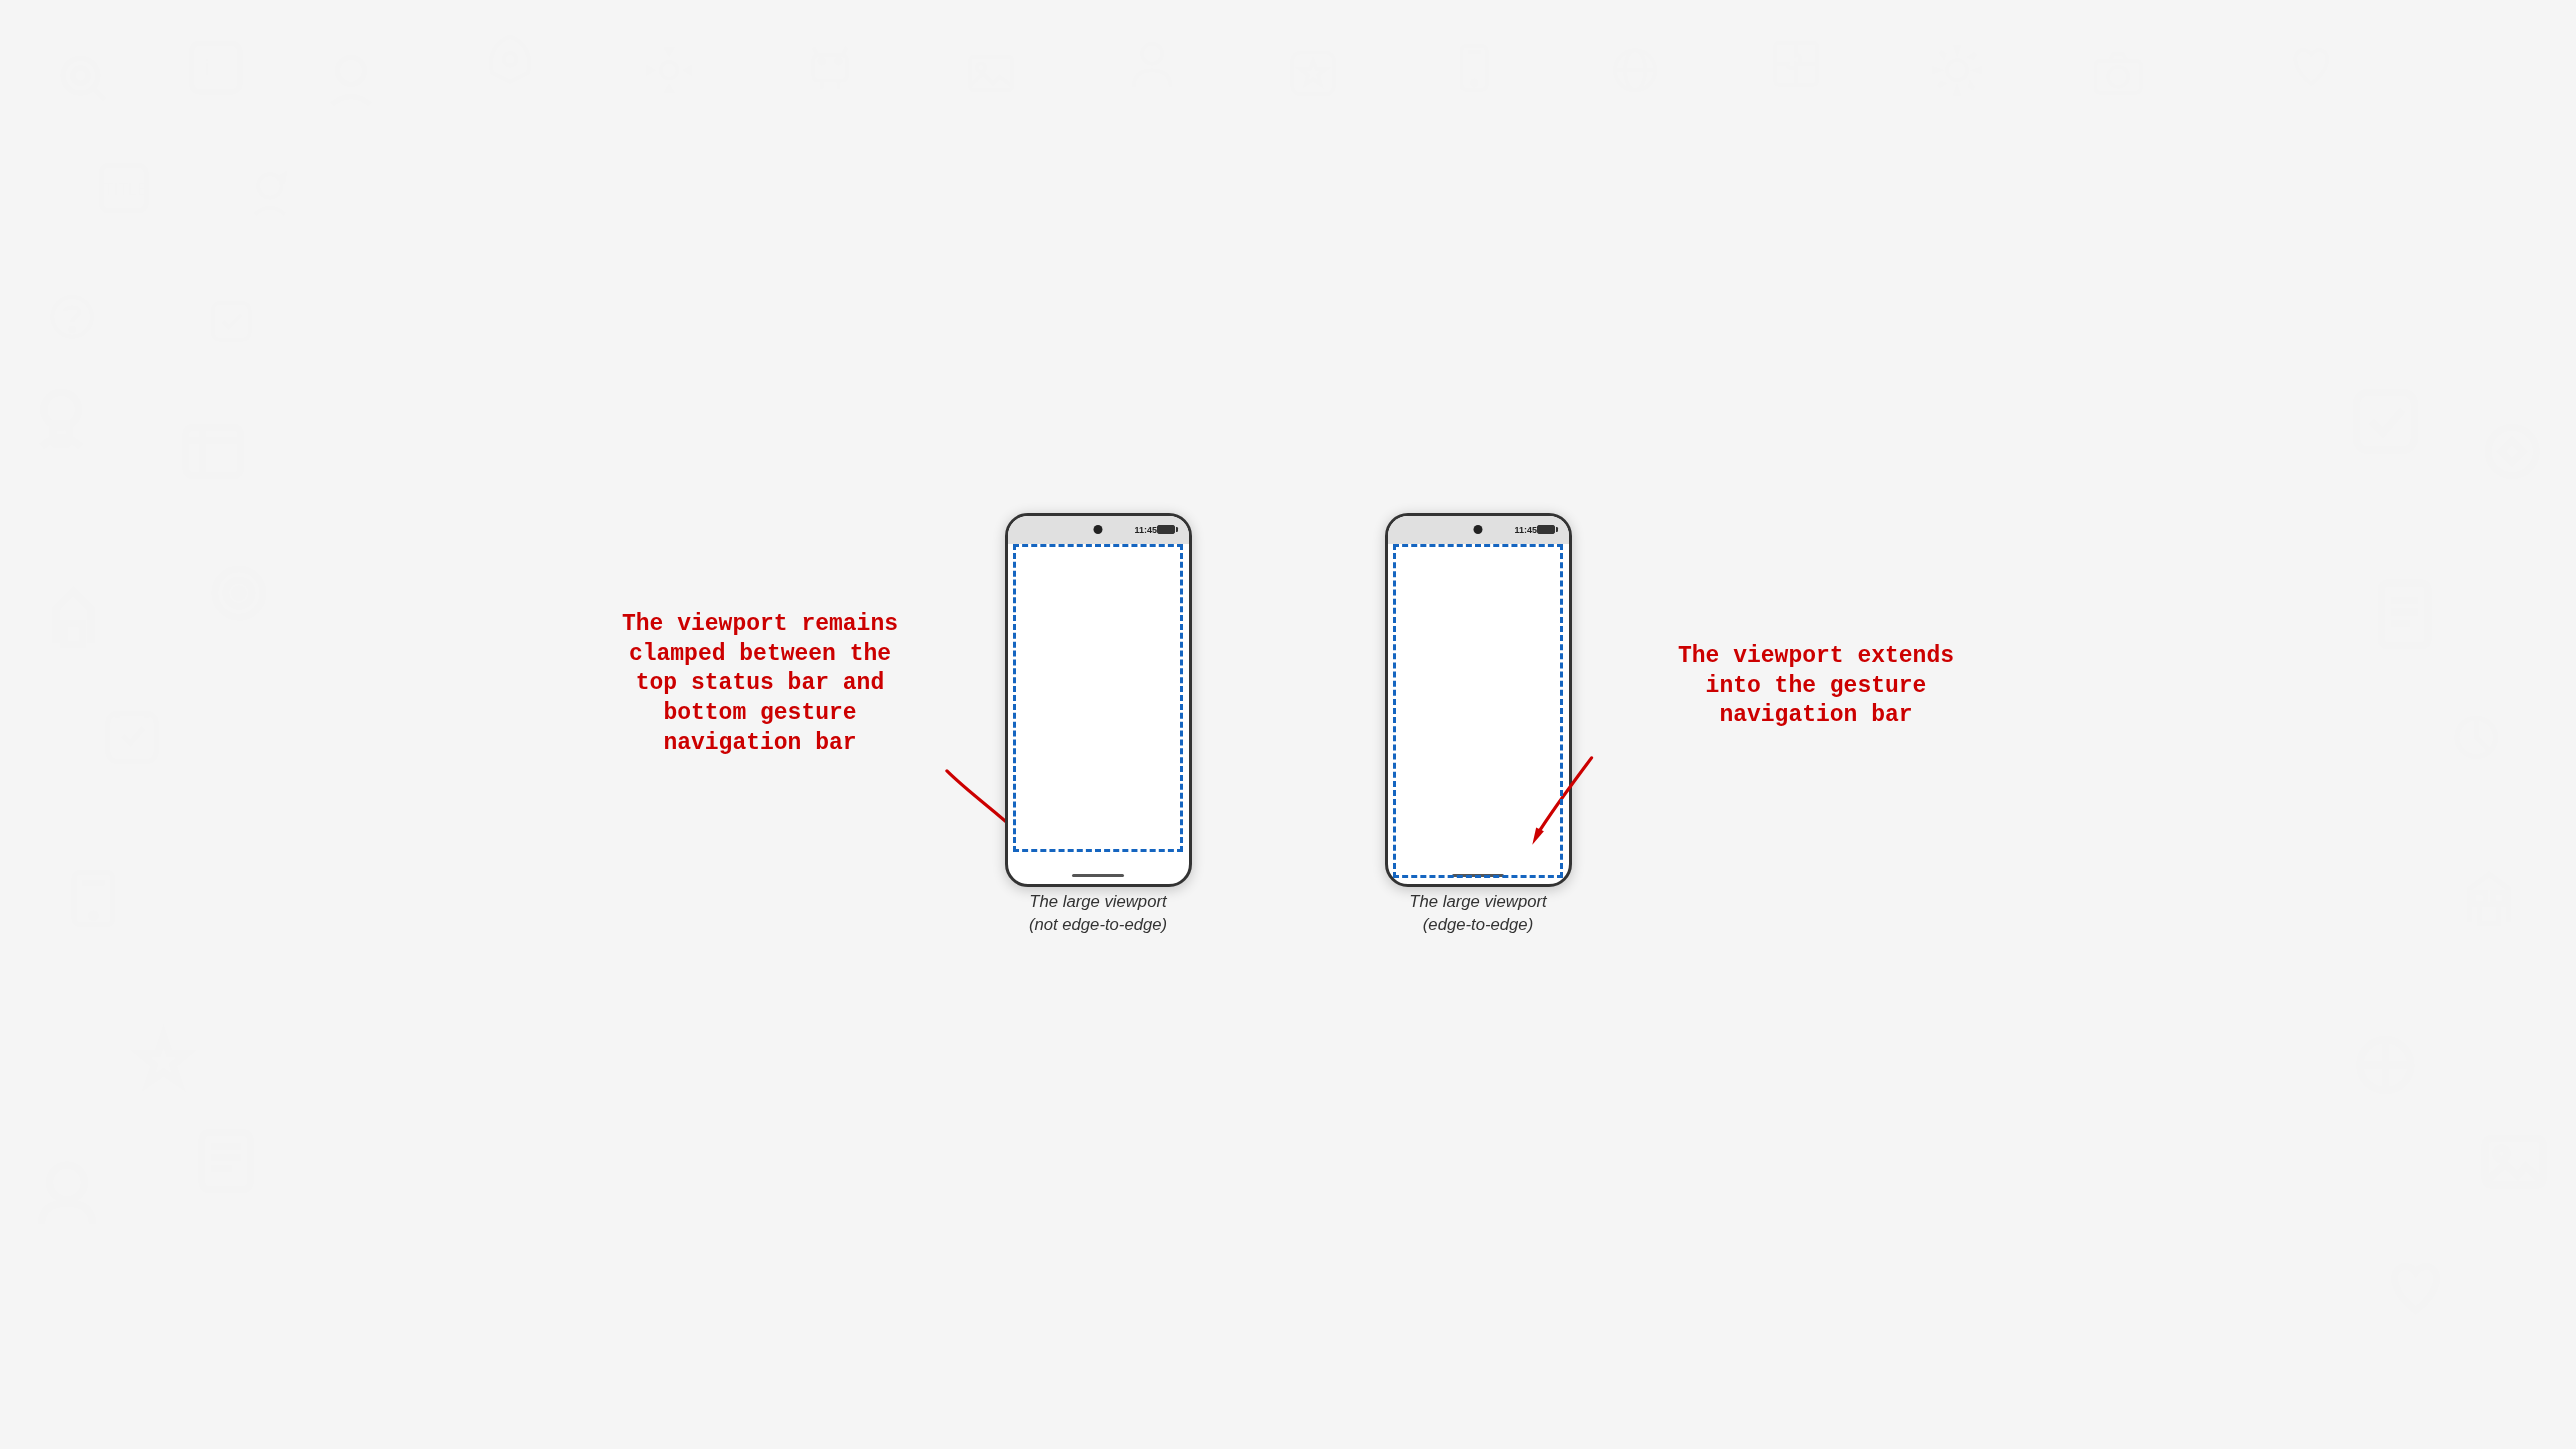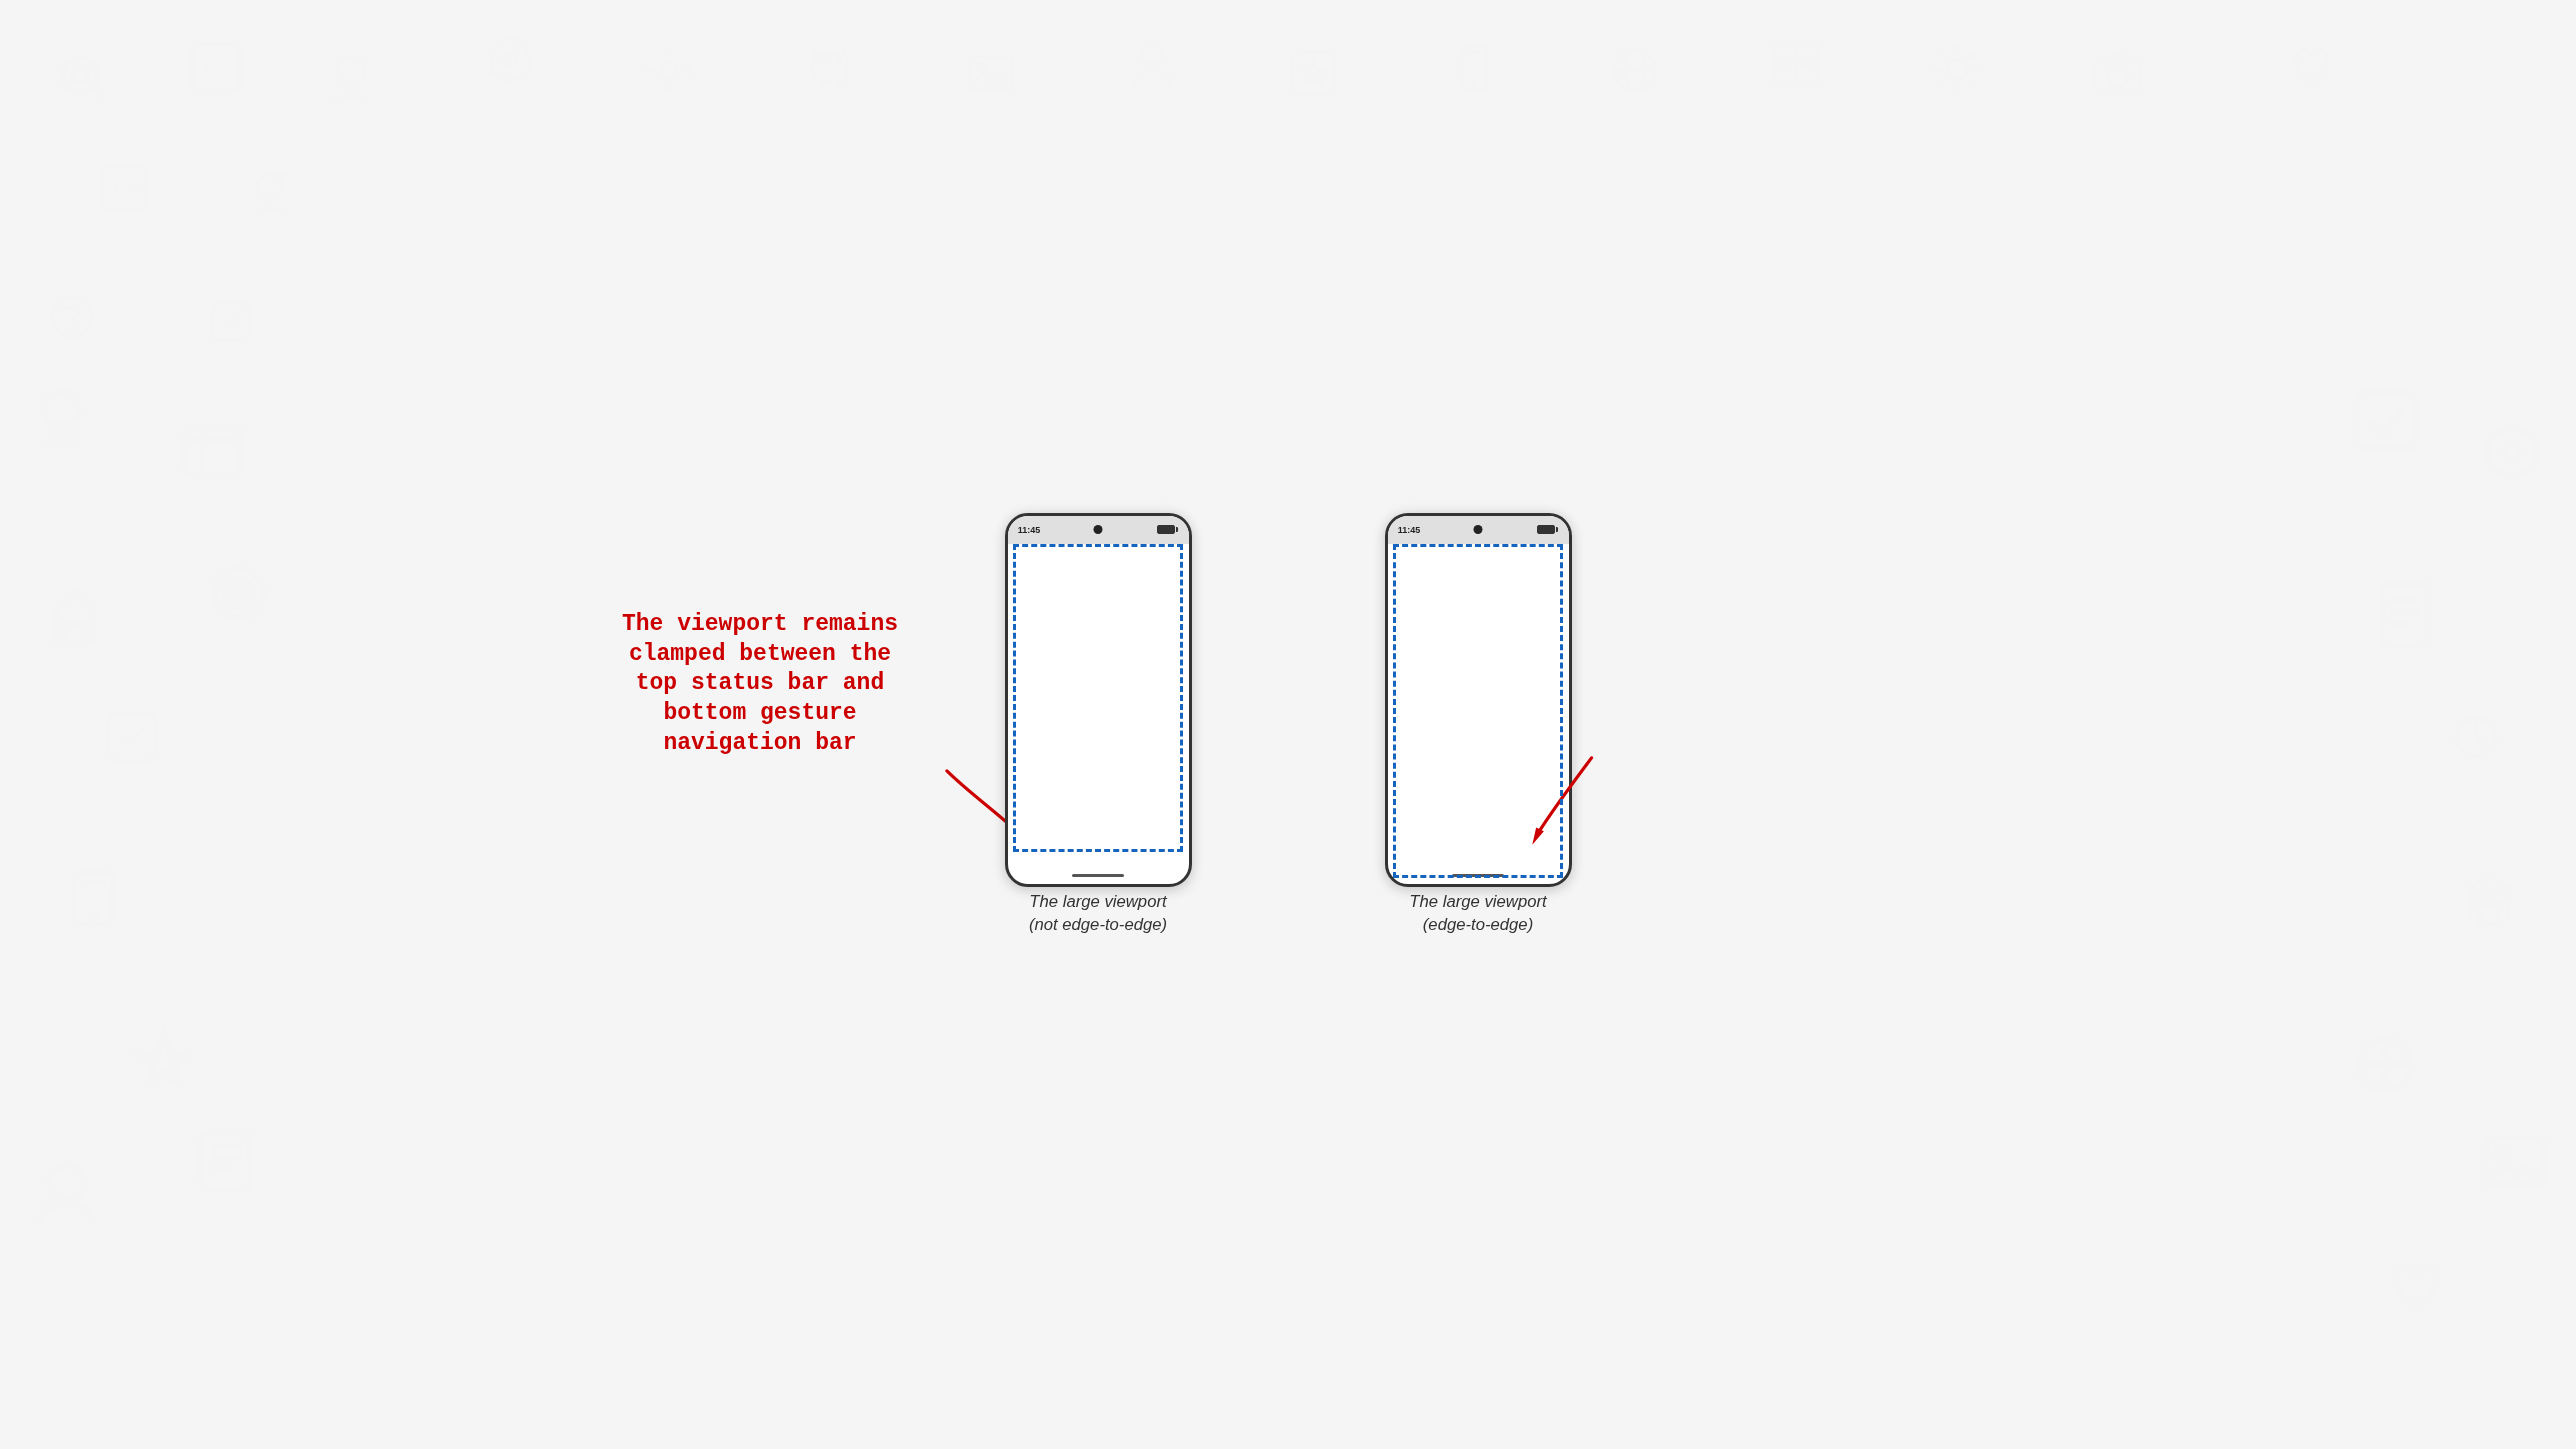--- a/index.html
+++ b/index.html
@@ -47,21 +47,21 @@
       position: relative;
       overflow: hidden;
       box-shadow: 0 2.6px 13px rgba(0,0,0,0.2);
     }
 
     .phone-status-bar {
       height: 28px;
       background: #e0e0e0;
       display: flex;
       align-items: center;
-      justify-content: space-between;
+      justify-content: flex-end;
       padding: 0 10.3px;
       font-size: 9px;
       font-weight: bold;
       color: #222;
       position: relative;
       z-index: 2;
     }
 
     .phone-camera {
       width: 9px;
@@ -400,20 +400,23 @@
 
         <div class="phone-bottom-bar"></div>
       </div>
 
       <div class="phone-caption">
         <div>The large viewport</div>
         <div>(edge-to-edge)</div>
       </div>
     </div>
 
+    <div class="annotation-right">
+      <div class="annotation-text">The viewport extends into the gesture navigation bar</div>
+    </div>
 
     <svg style="position:absolute;right:-39px;top:232px;" width="84" height="103" viewBox="0 0 130 160">
       <path d="M100 20 C70 60 40 100 15 140" stroke="#cc0000" stroke-width="5" fill="none" stroke-linecap="round"></path>
       <polygon points="8,155 26,134 14,128" fill="#cc0000"></polygon>
     </svg>
   </div>
 
 </div>
 
 

